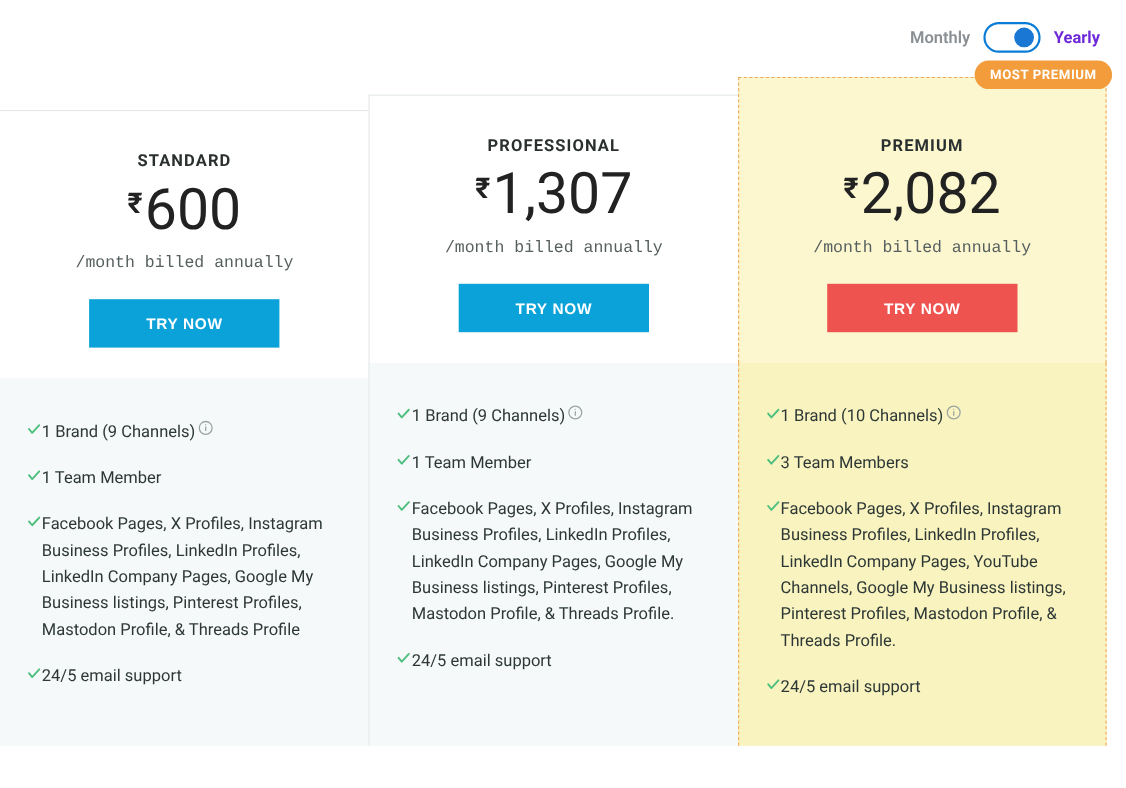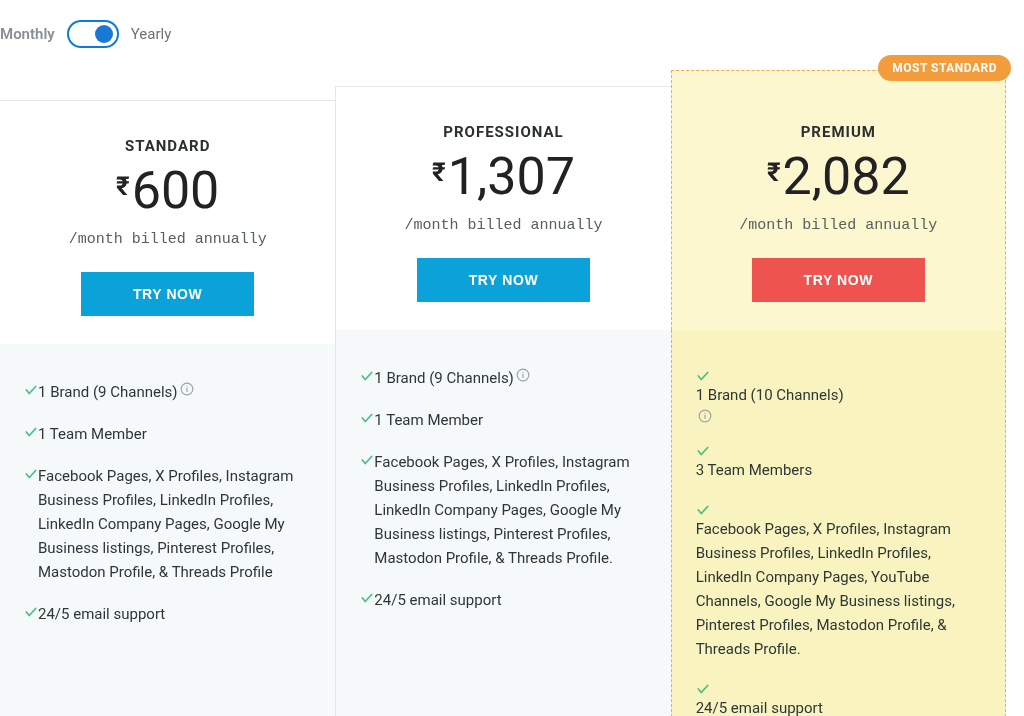--- a/index.html
+++ b/index.html
@@ -15,24 +15,24 @@
     --highlight-bg2:#f9f3bf;
     --highlight-border:#f0a95a;
     --badge:#f39c3c;
     --check:#4fbf80;
     --info:#bcc3c2;
     font-family:-apple-system,BlinkMacSystemFont,"Segoe UI",Roboto,Helvetica,Arial,sans-serif;
   }
   body{margin:0;background:var(--bg);color:var(--text);width:1024px;}
   .wrap{padding:14px 18px 24px 0;}
   
-  .billing-row{display:flex;align-items:center;gap:12px;padding-right:6px;height:40px;}
+  .billing-row{display:flex;justify-content:flex-end;align-items:center;gap:12px;padding-right:6px;height:40px;}
   .billing-row .opt{font-size:15px;font-weight:600;}
   .billing-row .inactive{color:var(--muted);}
-  .billing-row .active{color:#737373;font-weight:400;}
+  .billing-row .active{color:#6d28d9;font-weight:700;}
   .toggle{position:relative;width:48px;height:24px;border-radius:14px;border:2px solid #0a7cd6;background:#fff;box-sizing:content-box;cursor:pointer;display:inline-block;}
   .toggle .knob{position:absolute;width:18px;height:18px;border-radius:50%;background:#1b77d4;top:3px;right:4px;transition:left .2s;}
   
   .grid{display:flex;margin-top:32px;position:relative;}
   .col{flex:1;min-width:0;display:flex;flex-direction:column;}
   .head{border-top:1px solid var(--border);border-left:1px solid var(--border);padding:36px 18px 28px;text-align:center;position:relative;}
   .col:first-child .head{border-left:none;margin-top:14px;}
   .tier-name{font-size:15px;letter-spacing:1px;font-weight:700;color:#2a302f;}
   .price{margin-top:10px;display:inline-flex;align-items:flex-start;justify-content:center;}
   .currency{font-size:26px;font-weight:700;margin-top:6px;margin-right:2px;}
@@ -47,21 +47,21 @@
   .feat-list li{display:flex;align-items:flex-start;margin-bottom:18px;font-size:15px;color:#2d3836;line-height:1.6;}
   .check{flex-shrink:0;margin-top:3px;}
   .info{flex-shrink:0;margin-left:2px;margin-top:2px;}
   
   .col.premium{position:relative;}
   .col.premium .head,
   .col.premium .features{background:var(--highlight-bg);border-left:1px dashed var(--highlight-border);border-right:1px dashed var(--highlight-border);}
   .col.premium .features{background:var(--highlight-bg2);}
   .col.premium .head{border-top:1px dashed var(--highlight-border);margin-top:-16px;padding-top:52px;}
   .badge{position:absolute;top:-16px;right:-6px;background:var(--badge);color:#fff;font-size:12px;font-weight:700;letter-spacing:.5px;padding:6px 14px;border-radius:14px;z-index:2;}
-  .col.premium .feat-list li{color:#2d3836;flex-direction:column;}
+  .col.premium .feat-list li{color:#2d3836;}
   
   svg{display:block;}
 </style>
 </head>
 <body>
 
 <div class="wrap">
   <div class="billing-row">
     <span class="opt inactive">Monthly</span>
     <span class="toggle">
@@ -143,21 +143,21 @@
             <li>
               <svg class="check" width="14" height="14" viewBox="0 0 24 24" fill="none" stroke="#4fbf80" stroke-width="3" stroke-linecap="round" stroke-linejoin="round">
                 <polyline points="4 12 9 18 20 6"></polyline>
               </svg>
               <span>24/5 email support</span>
             </li>
           </ul>
         </div>
       </div>
       <div class="col premium">
-        <div class="head"><div class="badge">MOST STANDARD</div><div class="tier-name">PREMIUM</div><div class="price">
+        <div class="head"><div class="badge">MOST PREMIUM</div><div class="tier-name">PREMIUM</div><div class="price">
             <span class="currency">₹</span>
             <span class="amount">2,082</span>
           </div><div class="period">/month billed annually</div><button class="cta red">TRY NOW</button></div>
         <div class="features">
           <ul class="feat-list">
             <li>
               <svg class="check" width="14" height="14" viewBox="0 0 24 24" fill="none" stroke="#4fbf80" stroke-width="3" stroke-linecap="round" stroke-linejoin="round">
                 <polyline points="4 12 9 18 20 6"></polyline>
               </svg>
               <span>1 Brand (10 Channels)</span>

